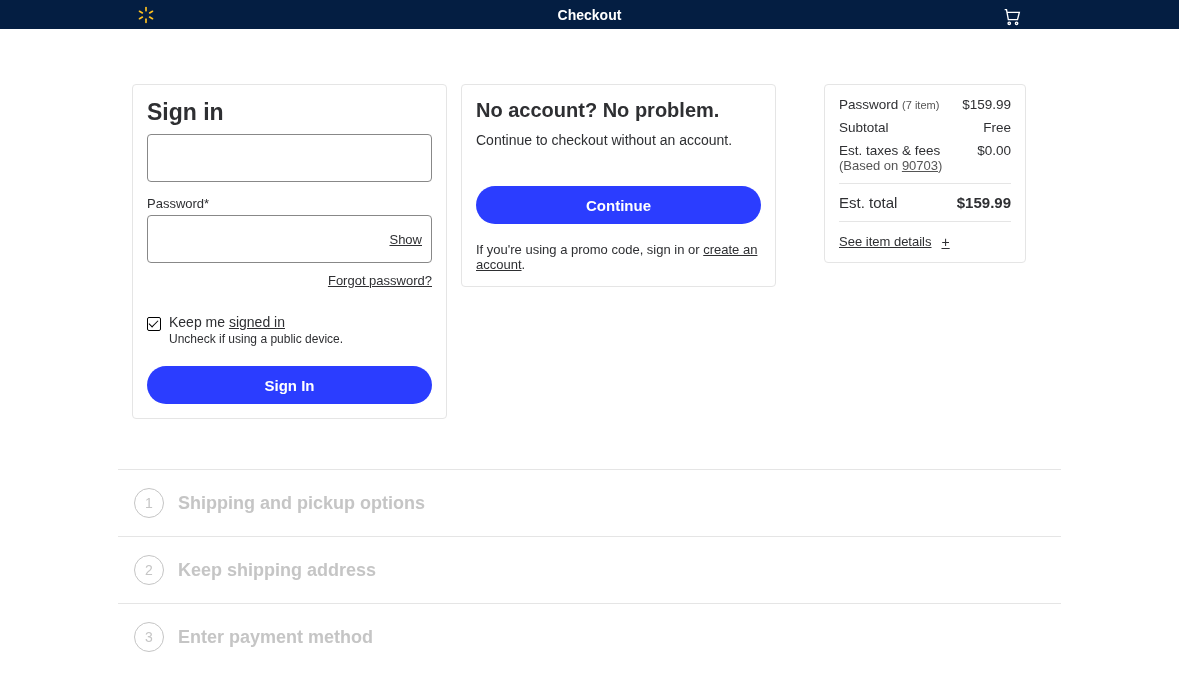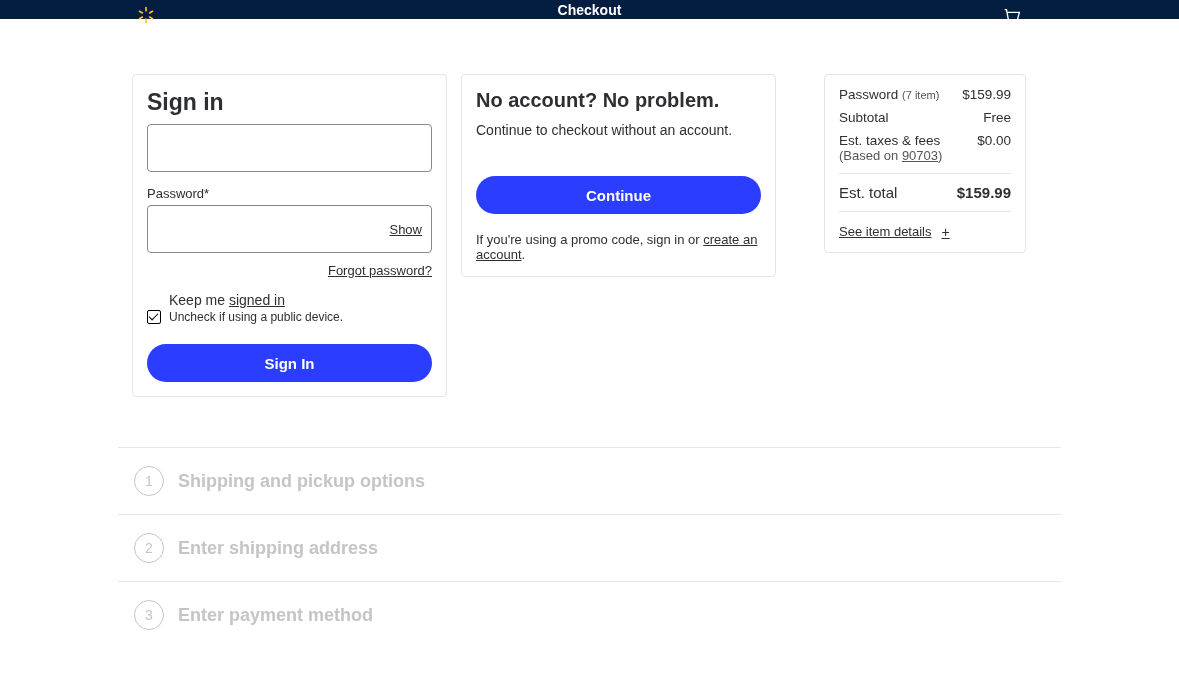--- a/index.html
+++ b/index.html
@@ -4,21 +4,21 @@
   <style>
     * { box-sizing: border-box; margin: 0; padding: 0; }
     body {
       font-family: -apple-system, BlinkMacSystemFont, "Segoe UI", Helvetica, Arial, sans-serif;
       color: #2e2f32;
       background: #fff;
       width: 1179px;
     }
     .header {
       background: #041e42;
-      height: 19px;
+      height: 29px;
       display: flex;
       align-items: center;
       justify-content: center;
       position: relative;
     }
     .header-title {
       color: #fff;
       font-size: 14px;
       font-weight: 700;
     }
@@ -83,23 +83,23 @@
     }
     .forgot-link {
       text-align: right;
       font-size: 13px;
       text-decoration: underline;
       margin-top: 10px;
       cursor: pointer;
     }
     .keep-row {
       display: flex;
-      align-items: flex-end;
+      align-items: flex-start;
       gap: 8px;
-      margin-top: 14px;
+      margin-top: 26px;
     }
     .keep-check {
       width: 14px;
       height: 14px;
       border: 1.5px solid #000;
       border-radius: 2px;
       margin-top: 3px;
       flex-shrink: 0;
       position: relative;
     }
@@ -460,21 +460,21 @@
   </div>
 </div>
 
 <div class="steps">
   <div class="step-row">
     <div class="step-num">1</div>
     <div class="step-title">Shipping and pickup options</div>
   </div>
   <div class="step-row">
     <div class="step-num">2</div>
-    <div class="step-title">Enter shipping address</div>
+    <div class="step-title">Keep shipping address</div>
   </div>
   <div class="step-row">
     <div class="step-num">3</div>
     <div class="step-title">Enter payment method</div>
   </div>
 </div>
 
 <div class="footer">
   
   

